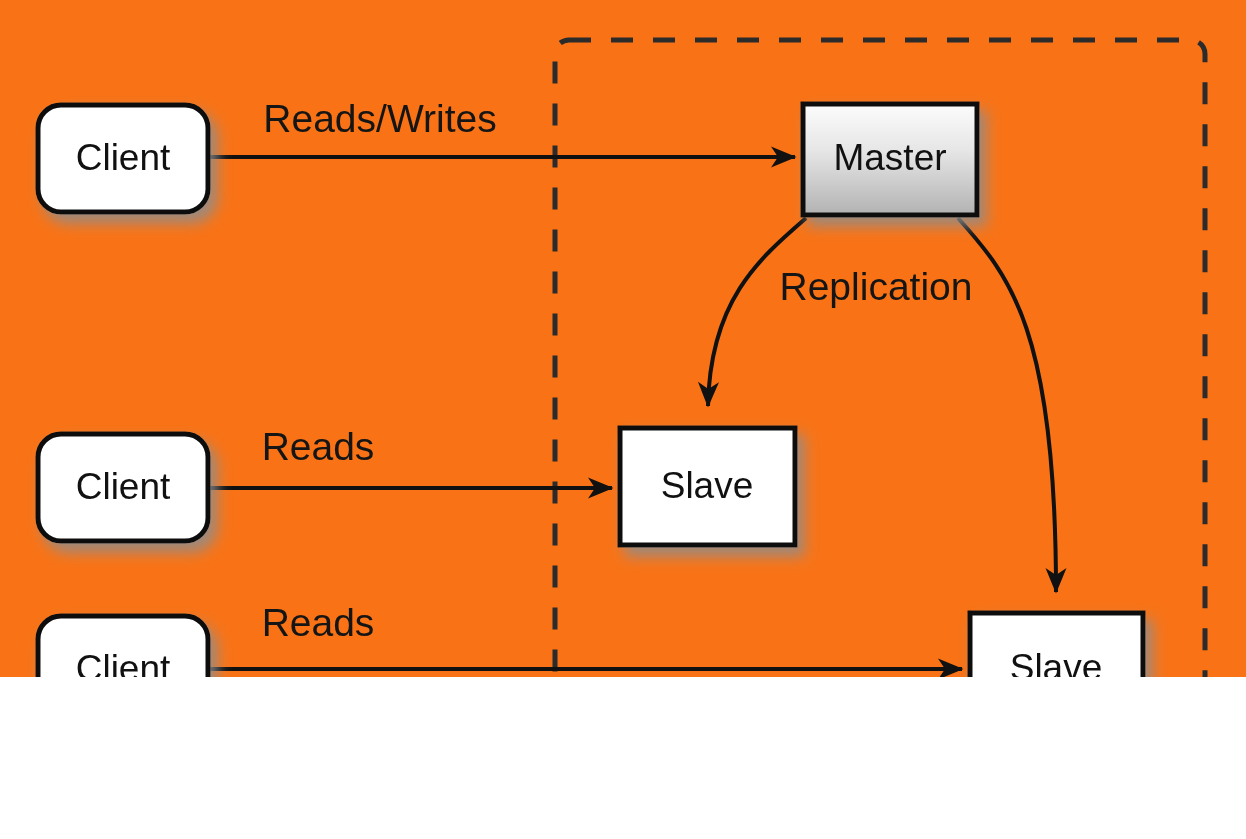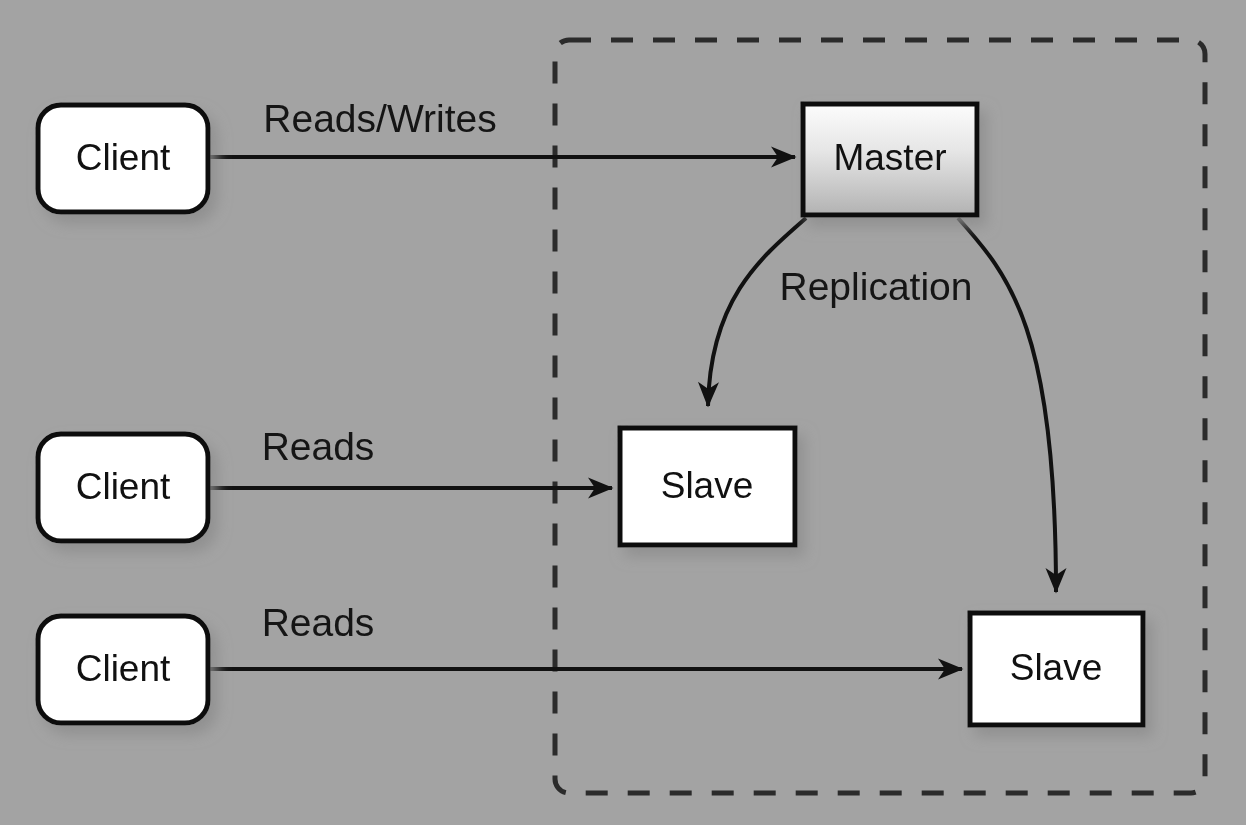--- a/index.html
+++ b/index.html
@@ -3,22 +3,22 @@
 <meta charset="utf-8">
 <style>
   html, body {
     margin: 0;
     padding: 0;
     background: #ffffff;
   }
   #canvas {
     position: relative;
     width: 1246px;
-    height: 825px;
-    background: #a3a3a3;
+    height: 677px;
+    background: #f97316;
     font-family: "Liberation Sans", "DejaVu Sans", sans-serif;
     overflow: hidden;
   }
   #diagram-svg {
     position: absolute;
     left: 0;
     top: 0;
     width: 1246px;
     height: 839px;
   }

